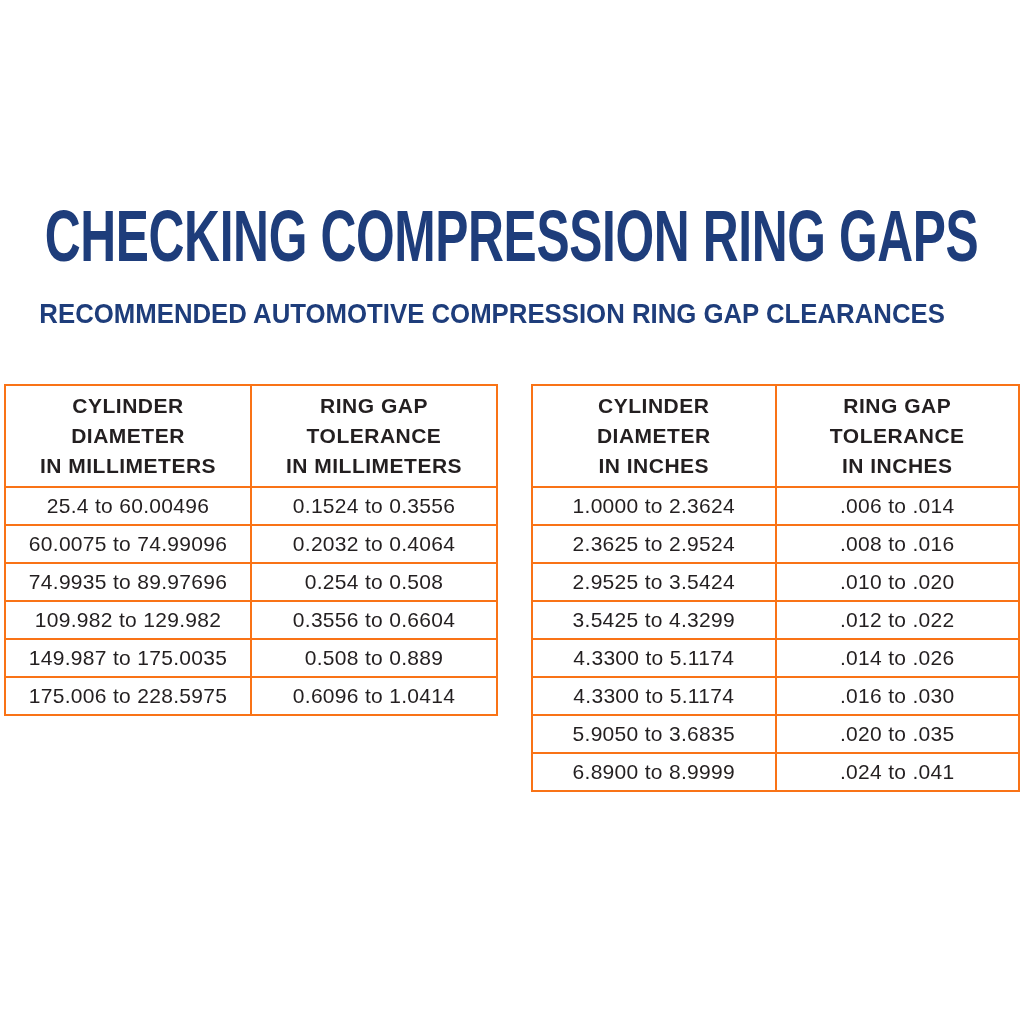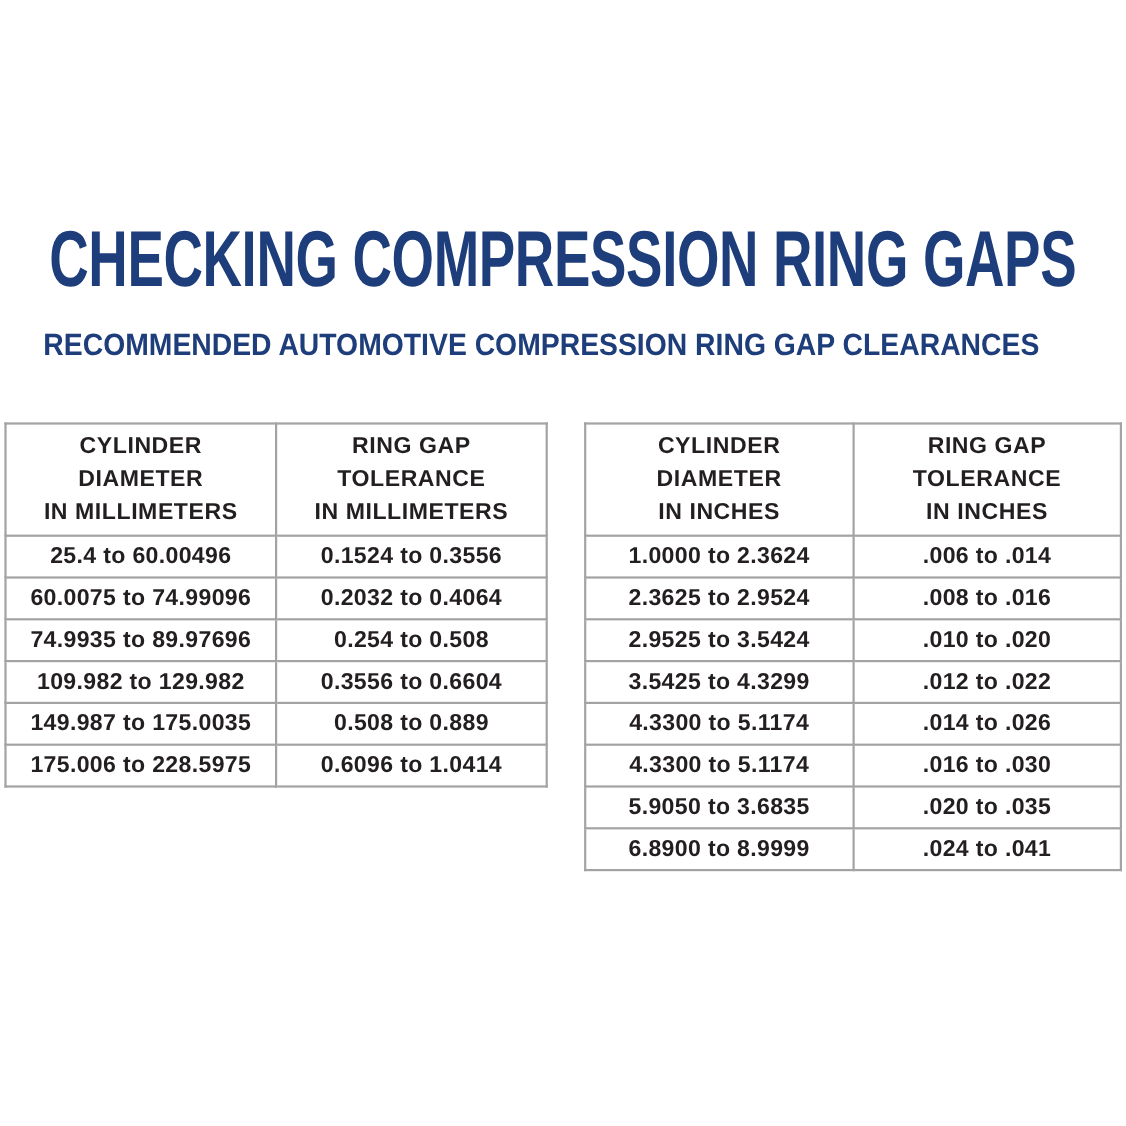--- a/index.html
+++ b/index.html
@@ -65,41 +65,41 @@
     top: 384px;
     width: 494px;
   }
   .gap-table.inches {
     left: 531px;
     top: 384px;
     width: 489px;
   }
   .gap-table th,
   .gap-table td {
-    border: 2px solid #a3a3a3;
+    border: 2px solid #f97316;
     text-align: center;
     vertical-align: middle;
     color: #231f20;
     padding: 0;
     width: 50%;
   }
   .gap-table th {
     height: 100px;
     font-size: 21px;
     font-weight: 700;
     letter-spacing: 0.5px;
   }
   .hl {
     display: block;
     line-height: 30px;
   }
   .gap-table td {
     height: 36px;
     font-size: 21px;
-    font-weight: 700;
+    font-weight: 400;
     letter-spacing: 0.3px;
   }
 </style>
 </head>
 <body>
 
 <div class="page">
 
   <div class="title-row">
     <span class="title-text">CHECKING COMPRESSION RING GAPS</span>

